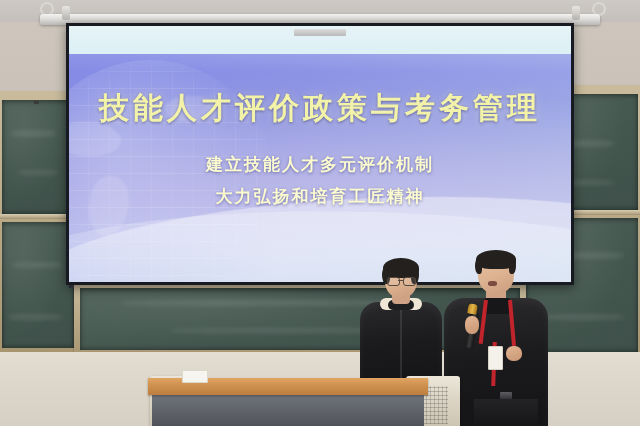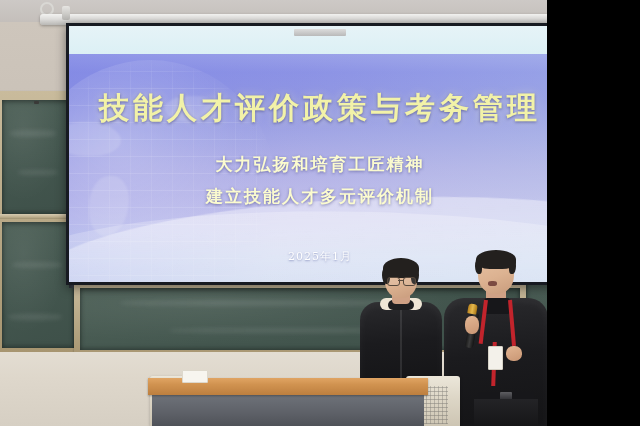--- a/index.html
+++ b/index.html
@@ -1,17 +1,17 @@
 <!DOCTYPE html>
 <html><head>
 <meta charset="utf-8">
 <style>
   html,body{margin:0;padding:0;background:#000;}
   #scene{
-    position:relative;width:547px;height:426px;overflow:hidden;
+    position:relative;width:640px;height:426px;overflow:hidden;
     font-family:"Liberation Sans","DejaVu Sans",sans-serif;
     background:#c6bdb3;
   }
 
   
   .wall-upper{position:absolute;left:0;top:0;width:640px;height:426px;
     background:linear-gradient(180deg,#cfc7bd 0%,#c9c1b7 30%,#c3bbb1 60%,#bdb5ab 100%);}
 
   .ceiling{position:absolute;left:0;top:0;width:640px;height:22px;
     background:linear-gradient(180deg,#cdc9c6 0%,#c4bfbb 100%);}
@@ -226,24 +226,23 @@
       <div class="continent" style="left:96px;top:70px;width:50px;height:26px;border-radius:55% 45% 40% 60%;"></div>
 
       <div class="screen-topband"></div>
       <div class="screen-label"></div>
 
       <div class="swoosh2"></div>
       <div class="swoosh"></div>
 
       <div class="slide-title">技能人才评价政策与考务管理</div>
       <div class="slide-lines">
+        <div class="slide-line">建立技能人才多元评价机制</div>
         <div class="slide-line">大力弘扬和培育工匠精神</div>
-        <div class="slide-line">建立技能人才多元评价机制</div>
       </div>
-      <div class="slide-date">2025年1月</div>
     </div>
   </div>
 
   <div class="person w-wrap">
     <div class="torso" style="left:2px;top:46px;width:82px;height:88px;border-radius:18px 18px 3px 3px;"></div>
     <div class="collar" style="left:22px;top:42px;width:42px;height:12px;border-radius:8px;"></div>
     <div class="collar" style="left:30px;top:44px;width:26px;height:10px;background:#1e1e20;border-radius:6px;"></div>
     <div class="neck" style="left:34px;top:34px;width:18px;height:14px;border-radius:4px;"></div>
     <div class="head" style="left:27px;top:6px;width:32px;height:36px;"></div>
     <div class="hair" style="left:25px;top:2px;width:36px;height:20px;border-radius:50% 50% 38% 38%;"></div>

